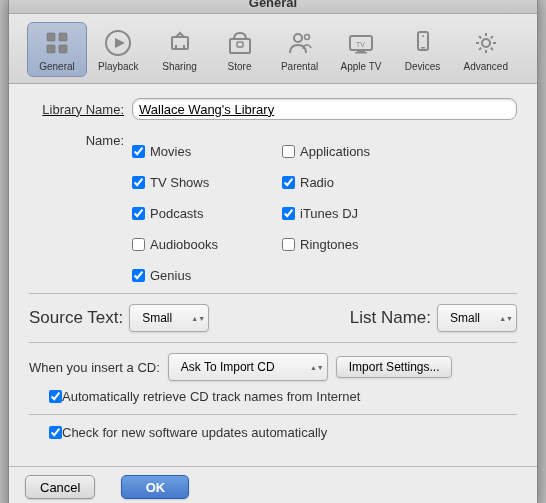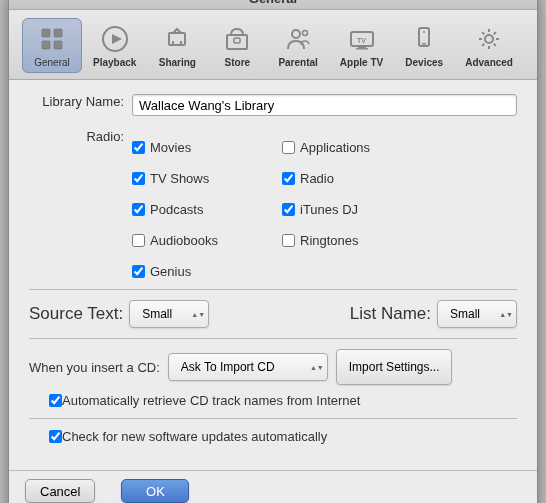--- a/index.html
+++ b/index.html
@@ -50,55 +50,56 @@
       align-items: center;
       padding: 4px 10px;
       min-width: 60px;
       cursor: pointer;
       border-radius: 6px;
     }
     .toolbar-item.active {
       background: linear-gradient(to bottom, #b8c4d8, #a0b0cc);
       border: 1px solid #8090b0;
     }
-    .toolbar-item:not(.active) { border: 1px solid transparent; font-weight: bold; }
+    .toolbar-item:not(.active) { border: 1px solid transparent; }
     .toolbar-icon {
       width: 32px;
       height: 32px;
       display: flex;
       align-items: center;
       justify-content: center;
       font-size: 22px;
       margin-bottom: 2px;
     }
     .toolbar-label {
       font-size: 10px;
       color: #333;
       text-align: center;
     }
     .content {
       padding: 14px 20px 14px;
     }
     .field-row {
       display: flex;
-      align-items: flex-start;
+      align-items: center;
       margin-bottom: 12px;
+      text-decoration: underline;
     }
     .field-label {
       font-size: 13px;
       color: #333;
       text-align: right;
       min-width: 95px;
       margin-right: 8px;
     }
     .text-input {
       flex: 1;
       height: 22px;
       border: 1px solid #aaa;
-      border-radius: 3px;
+      border-radius: 8px;
       padding: 2px 6px;
       font-size: 13px;
       background: white;
       box-shadow: inset 0 1px 2px rgba(0,0,0,0.15);
       outline: none;
     }
     .show-section {
       display: flex;
       margin-bottom: 10px;
     }
@@ -185,21 +186,21 @@
       gap: 8px;
       margin-bottom: 8px;
       margin-left: 0;
     }
     .insert-label {
       font-size: 13px;
       color: #333;
       white-space: nowrap;
     }
     .import-button {
-      height: 36px;
+      height: 22px;
       padding: 0 12px;
       border: 1px solid #aaa;
       border-radius: 4px;
       background: linear-gradient(to bottom, #f8f8f8, #e0e0e0);
       font-size: 12px;
       cursor: pointer;
       box-shadow: 0 1px 2px rgba(0,0,0,0.1);
       white-space: nowrap;
     }
     .check-row {
@@ -227,21 +228,21 @@
       font-size: 13px;
       cursor: pointer;
       border: 1px solid #999;
       background: linear-gradient(to bottom, #f0f0f0, #d8d8d8);
       box-shadow: 0 1px 2px rgba(0,0,0,0.15);
     }
     .btn-default {
       background: linear-gradient(to bottom, #6ca0e0, #4878cc);
       border-color: #3060aa;
       color: white;
-      font-weight: normal;
+      font-weight: bold;
     }
     .source-list-section {
       display: flex;
       align-items: center;
       justify-content: space-between;
       margin-bottom: 10px;
     }
   </style>
 </head>
 <body>
@@ -337,21 +338,21 @@
   </div>
 
   <div class="content">
 
     <div class="field-row">
       <span class="field-label">Library Name:</span>
       <input class="text-input" type="text" value="Wallace Wang's Library" style="">
     </div>
 
     <div class="show-section">
-      <span class="show-label">Radio:</span>
+      <span class="show-label">Name:</span>
       <div class="checkboxes-grid">
         <div class="checkboxes-col">
           <label class="checkbox-row">
             <input type="checkbox" checked="" style=""> 
               <span>Movies</span>
           </label>
           <label class="checkbox-row">
             <input type="checkbox" checked="" style=""> 
               <span>TV Shows</span>
           </label>

